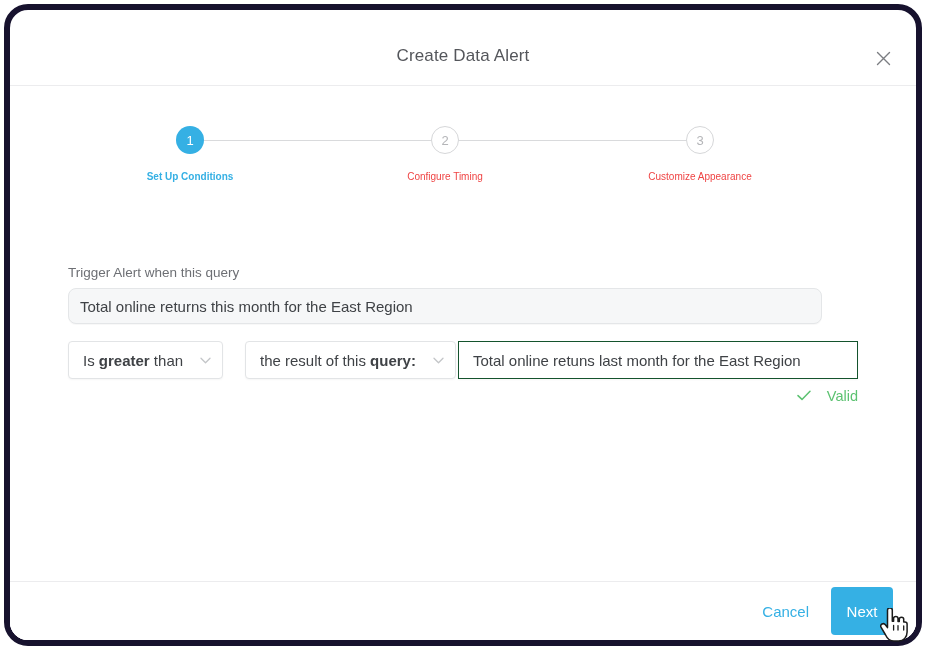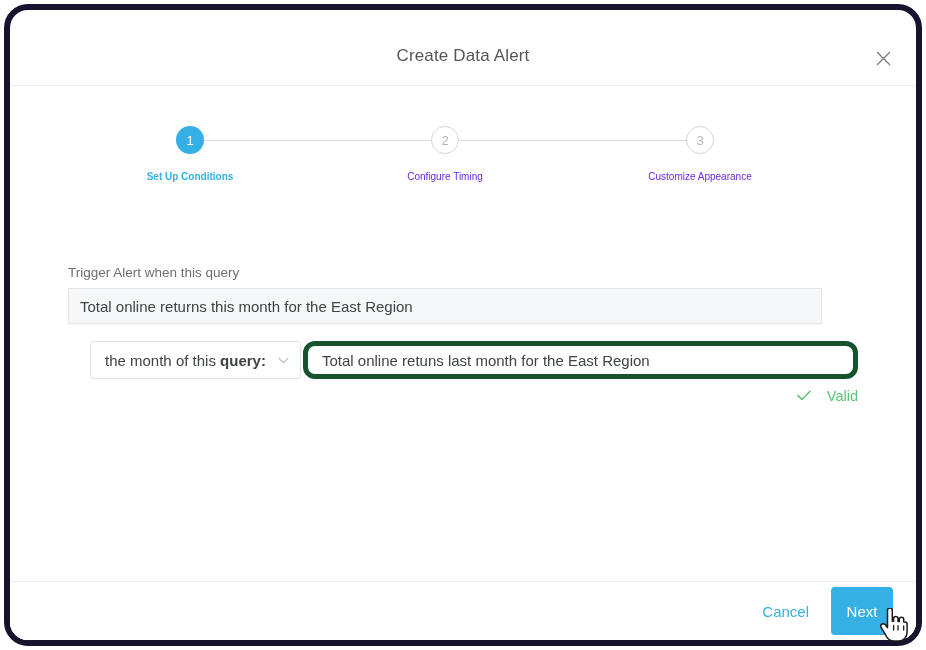--- a/index.html
+++ b/index.html
@@ -120,21 +120,21 @@
   .step-label {
     margin-top: 17px;
     font-size: 10px;
     white-space: nowrap;
   }
   .step-label.active {
     color: #35b0e4;
     font-weight: bold;
   }
   .step-label.inactive {
-    color: #6d28d9;
+    color: #ef4444;
   }
   .step-line {
     position: absolute;
     top: 14px;
     height: 1px;
     background: #d9dadc;
     z-index: 1;
   }
 
   
@@ -148,21 +148,21 @@
     font-size: 13.5px;
     color: #6d6f74;
     margin-bottom: 8px;
   }
   .query-input {
     box-sizing: border-box;
     width: 754px;
     height: 36px;
     background: #f6f7f8;
     border: 1px solid #e4e6e8;
-    border-radius: 0;
+    border-radius: 8px;
     display: flex;
     align-items: center;
     padding: 8px 11px;
     font-size: 15px;
     color: #3f4246;
     box-shadow: 0 1px 1px rgba(0,0,0,0.03);
   }
   .label-gap { height: 17px; }
 
   .condition-row {
@@ -192,22 +192,22 @@
     margin-left: 10px;
     display: flex;
     align-items: center;
   }
   .value-input {
     box-sizing: border-box;
     flex: 1 1 auto;
     margin-left: 2px;
     height: 38px;
     background: #ffffff;
-    border: 5px solid #14532d;
-    border-radius: 12px;
+    border: 1px solid #14532d;
+    border-radius: 0;
     display: flex;
     align-items: center;
     padding: 0 14px;
     font-size: 15px;
     color: #3f4246;
     box-shadow: 0 1px 2px rgba(0,0,0,0.04);
   }
   .validity {
     margin-top: 9px;
     display: flex;
@@ -316,23 +316,31 @@
         <div class="field-label">Trigger Alert when this query</div>
         <div class="query-input">
           <span>Total online returns this month for the East Region</span>
         </div>
 
         <div class="label-gap"></div>
 
 
         <div class="condition-row">
 
+          <div class="select-box operator">
+            <span class="select-text"><span>Is </span><b>greater</b><span> than</span></span>
+            <span class="chevron-down-icon">
+              <svg width="11" height="7" viewBox="0 0 11 7" aria-hidden="true">
+                <path d="M1 1.3 L5.5 5.7 L10 1.3" stroke="#c3c5c8" stroke-width="1.3" fill="none" stroke-linecap="round" stroke-linejoin="round"></path>
+              </svg>
+            </span>
+          </div>
 
           <div class="select-box subject">
-            <span class="select-text"><span>the month of this </span><b>query:</b><span></span></span>
+            <span class="select-text"><span>the result of this </span><b>query:</b><span></span></span>
             <span class="chevron-down-icon">
               <svg width="11" height="7" viewBox="0 0 11 7" aria-hidden="true">
                 <path d="M1 1.3 L5.5 5.7 L10 1.3" stroke="#c3c5c8" stroke-width="1.3" fill="none" stroke-linecap="round" stroke-linejoin="round"></path>
               </svg>
             </span>
           </div>
 
           <div class="value-input">
             <span>Total online retuns last month for the East Region</span>
           </div>

